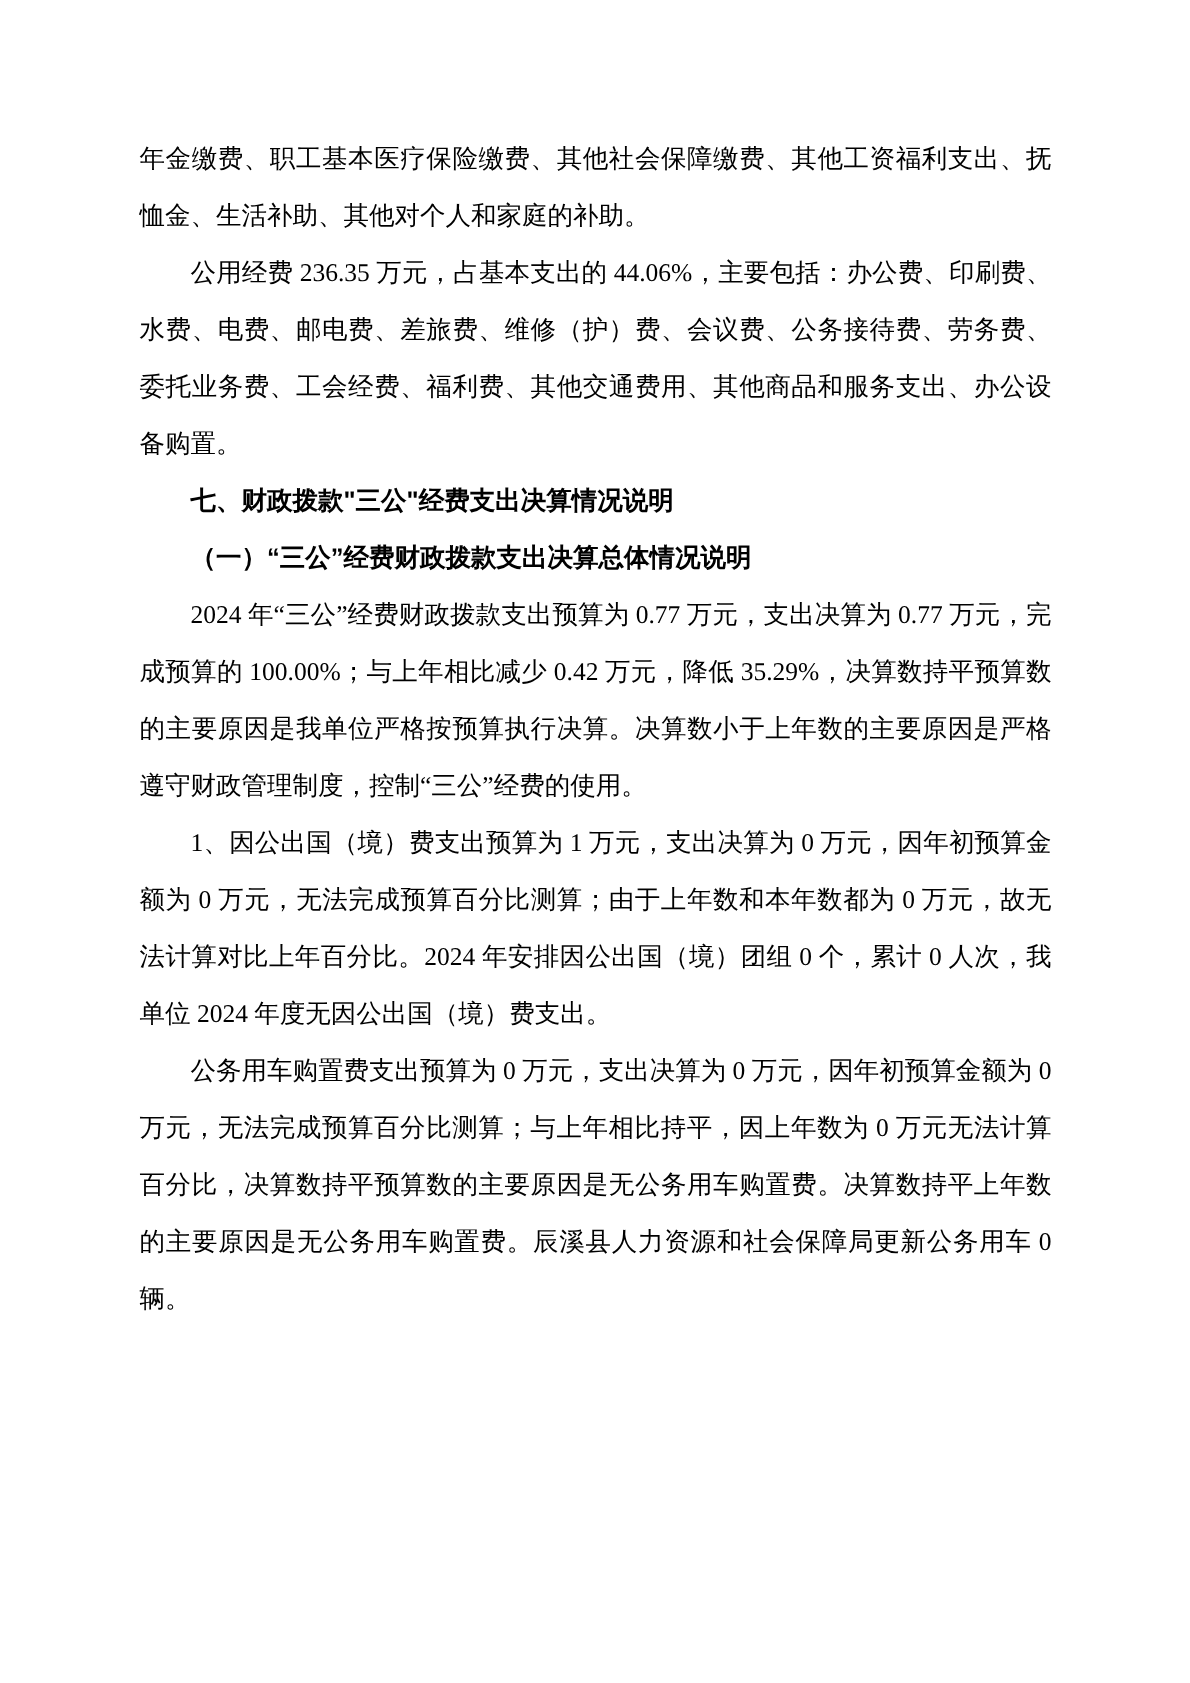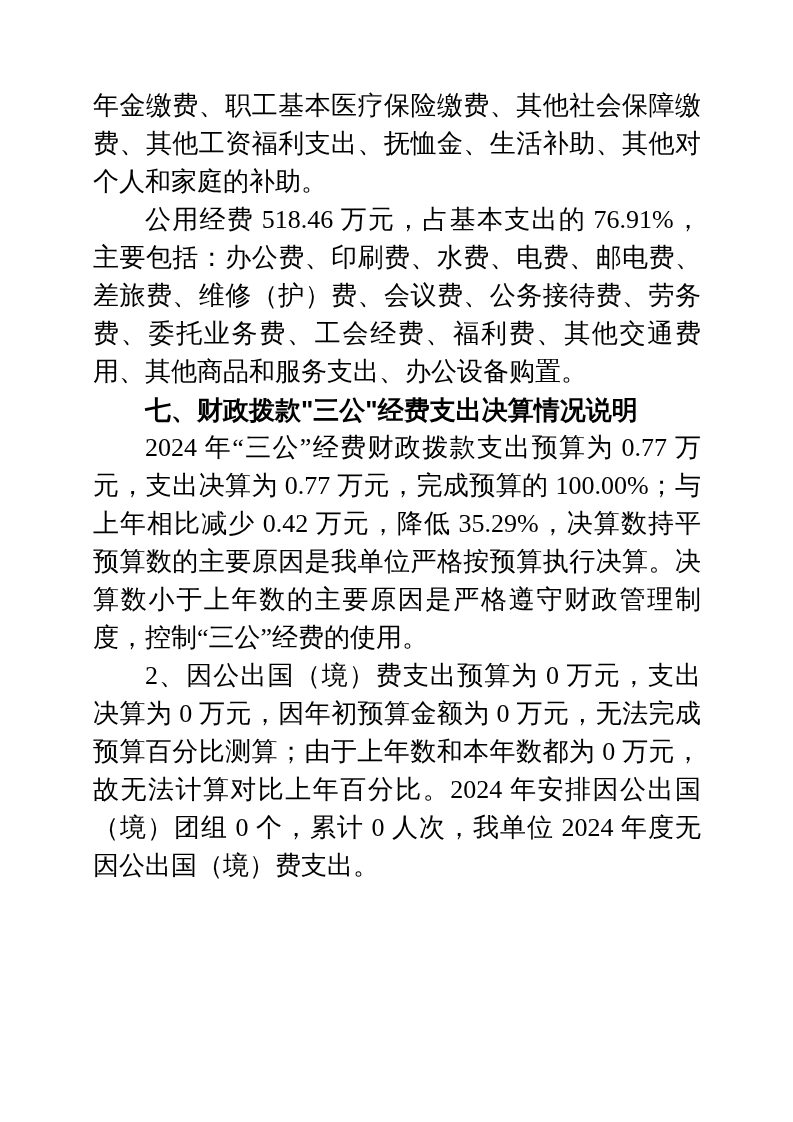--- a/index.html
+++ b/index.html
@@ -17,21 +17,21 @@
   .content {
     position: absolute;
     left: 93px;
     top: 87px;
     width: 608px;
   }
   .para {
     margin: 0;
     padding: 0;
     font-family: "Liberation Serif", "DejaVu Serif", serif;
-    font-size: 26px;
+    font-size: 17px;
     line-height: 38px;
     color: #000000;
     text-align: justify;
     text-justify: inter-ideograph;
     word-break: break-all;
   }
   .indent {
     text-indent: 2em;
   }
   .heading {
@@ -39,18 +39,20 @@
     font-weight: bold;
     text-align: left;
   }
 </style>
 </head>
 <body>
 
 <div class="page">
   <div class="content">
     <p class="para">年金缴费、职工基本医疗保险缴费、其他社会保障缴费、其他工资福利支出、抚恤金、生活补助、其他对个人和家庭的补助。</p>
-    <p class="para indent">公用经费 518.46 万元，占基本支出的 76.91%，主要包括：办公费、印刷费、水费、电费、邮电费、差旅费、维修（护）费、会议费、公务接待费、劳务费、委托业务费、工会经费、福利费、其他交通费用、其他商品和服务支出、办公设备购置。</p>
+    <p class="para indent">公用经费 236.35 万元，占基本支出的 44.06%，主要包括：办公费、印刷费、水费、电费、邮电费、差旅费、维修（护）费、会议费、公务接待费、劳务费、委托业务费、工会经费、福利费、其他交通费用、其他商品和服务支出、办公设备购置。</p>
     <p class="para indent heading">七、财政拨款"三公"经费支出决算情况说明</p>
+    <p class="para indent heading">（一）“三公”经费财政拨款支出决算总体情况说明</p>
     <p class="para indent">2024 年“三公”经费财政拨款支出预算为 0.77 万元，支出决算为 0.77 万元，完成预算的 100.00%；与上年相比减少 0.42 万元，降低 35.29%，决算数持平预算数的主要原因是我单位严格按预算执行决算。决算数小于上年数的主要原因是严格遵守财政管理制度，控制“三公”经费的使用。</p>
-    <p class="para indent">2、因公出国（境）费支出预算为 0 万元，支出决算为 0 万元，因年初预算金额为 0 万元，无法完成预算百分比测算；由于上年数和本年数都为 0 万元，故无法计算对比上年百分比。2024 年安排因公出国（境）团组 0 个，累计 0 人次，我单位 2024 年度无因公出国（境）费支出。</p>
+    <p class="para indent">1、因公出国（境）费支出预算为 1 万元，支出决算为 0 万元，因年初预算金额为 0 万元，无法完成预算百分比测算；由于上年数和本年数都为 0 万元，故无法计算对比上年百分比。2024 年安排因公出国（境）团组 0 个，累计 0 人次，我单位 2024 年度无因公出国（境）费支出。</p>
+    <p class="para indent">公务用车购置费支出预算为 0 万元，支出决算为 0 万元，因年初预算金额为 0 万元，无法完成预算百分比测算；与上年相比持平，因上年数为 0 万元无法计算百分比，决算数持平预算数的主要原因是无公务用车购置费。决算数持平上年数的主要原因是无公务用车购置费。辰溪县人力资源和社会保障局更新公务用车 0 辆。</p>
   </div>
 </div>
 
 </body></html>

